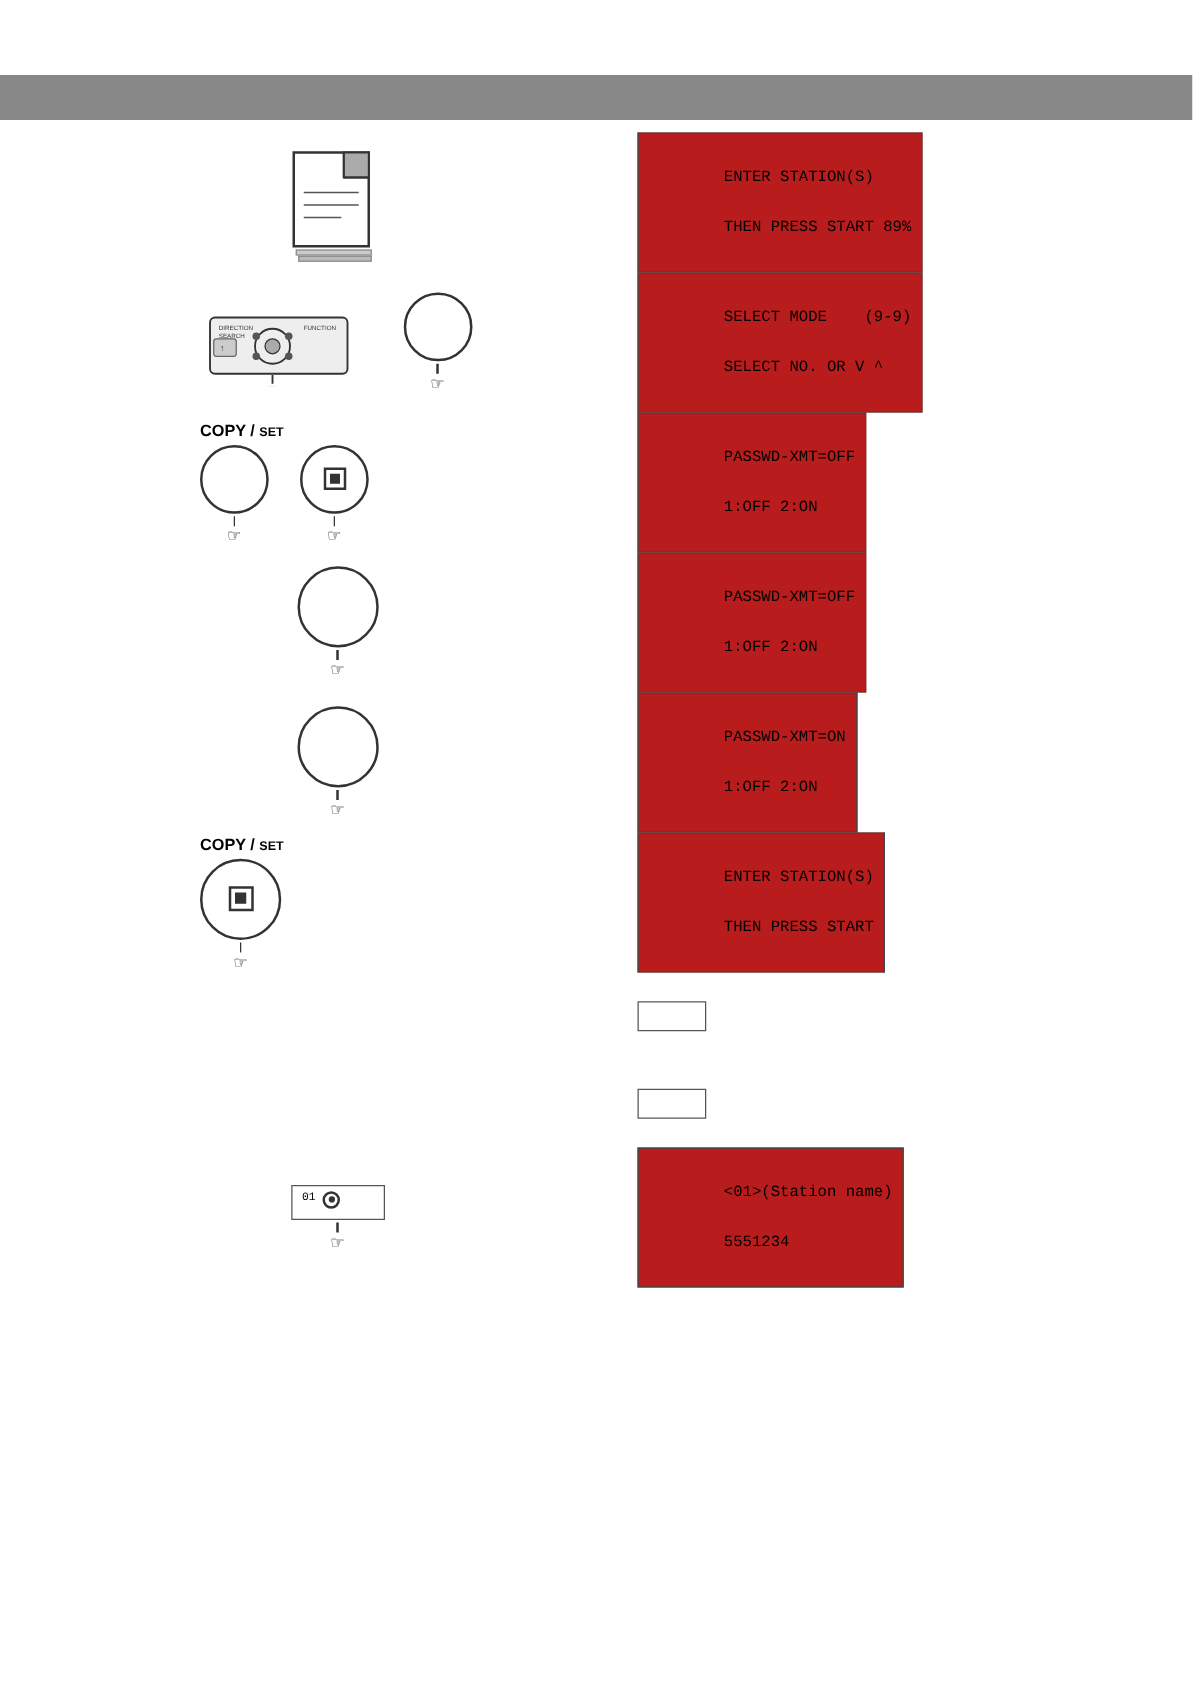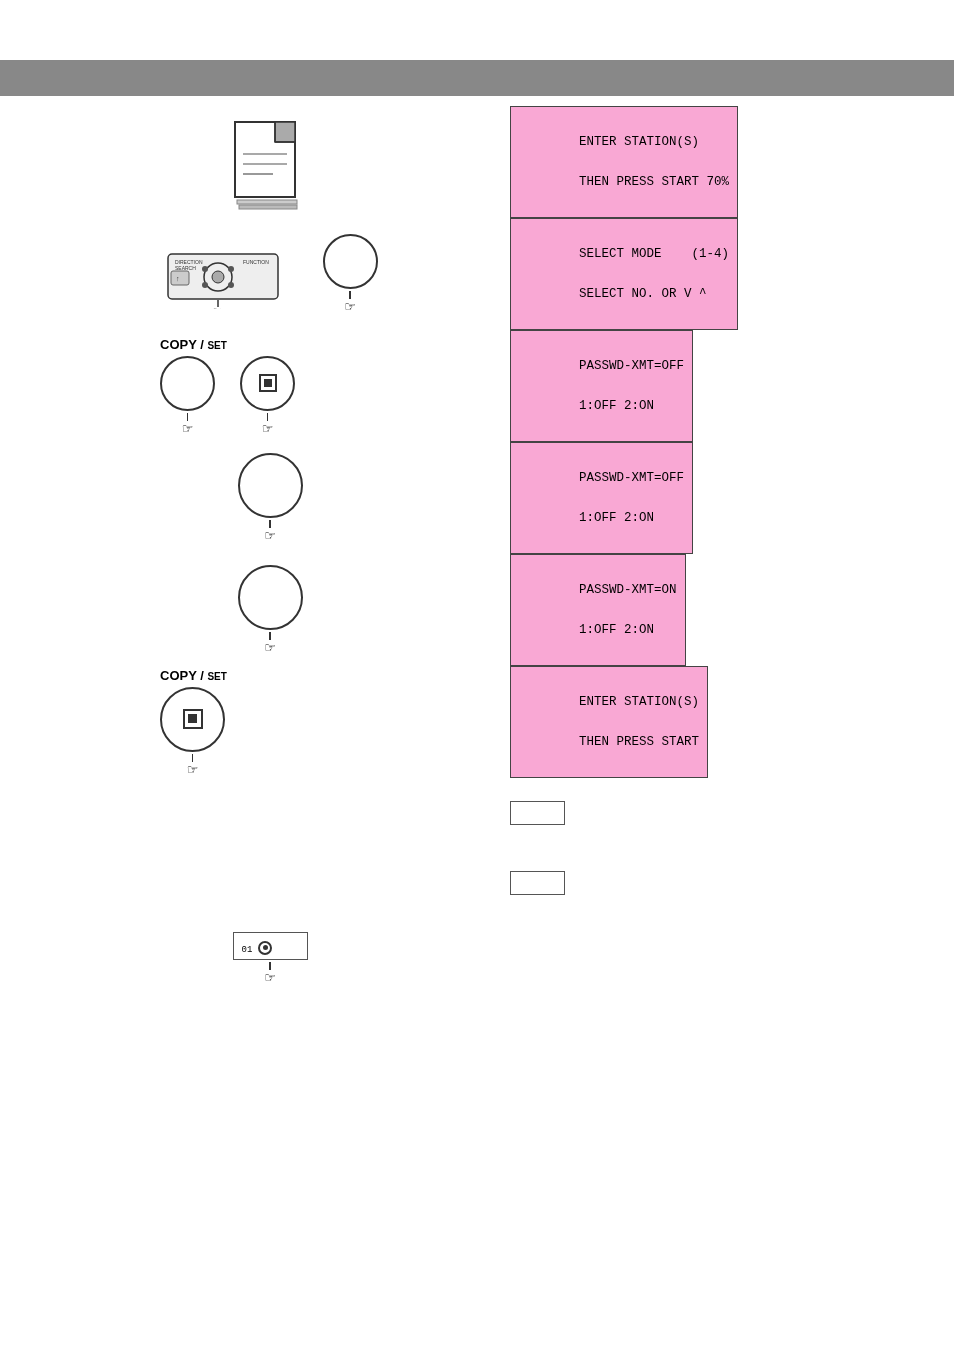--- a/index.html
+++ b/index.html
@@ -72,21 +72,21 @@
       justify-content: flex-start;
       padding-left: 30px;
     }
 
     .lcd {
       border: 1.5px solid #444;
       padding: 5px 8px;
       font-family: 'Courier New', monospace;
       font-size: 12.5px;
       line-height: 1.6;
-      background: #f9a8d4;
+      background: #b91c1c;
       white-space: pre;
       display: inline-block;
     }
 
     
     .row-h-100 { min-height: 100px; }
     .row-h-90  { min-height: 90px; }
     .row-h-80  { min-height: 80px; }
     .row-h-70  { min-height: 70px; }
 
@@ -147,21 +147,21 @@
         <line x1="18" y1="52" x2="62" y2="52" stroke="#555" stroke-width="1.2"></line>
         <line x1="18" y1="62" x2="48" y2="62" stroke="#555" stroke-width="1.2"></line>
 
         <rect x="12" y="88" width="60" height="4" fill="#ccc" stroke="#888" stroke-width="1"></rect>
         <rect x="14" y="93" width="58" height="4" fill="#bbb" stroke="#888" stroke-width="1"></rect>
       </svg>
     </div>
     <div class="row-right">
       <div class="lcd">
         <span>ENTER STATION(S)</span><br>
-        <span>THEN PRESS START 70%</span>
+        <span>THEN PRESS START 89%</span>
       </div>
     </div>
   </div>
 
   <div class="row-section row-h-90">
     <div class="row-left">
       <div style="display:flex;flex-direction:row;align-items:center;gap:20px;">
 
         <svg width="140" height="70" viewBox="0 0 140 70">
 
@@ -191,21 +191,21 @@
           <div class="circle-btn"></div>
           <div class="cursor-tail">
             <div class="tail-v"></div>
             <span class="tail-ptr">☞</span>
           </div>
         </div>
       </div>
     </div>
     <div class="row-right">
       <div class="lcd">
-        <span>SELECT MODE    (1-4)</span><br>
+        <span>SELECT MODE    (9-9)</span><br>
         <span>SELECT NO. OR V ^</span>
       </div>
     </div>
   </div>
 
   <div class="row-section row-h-90">
     <div class="row-left" style="flex-direction:column;align-items:flex-start;padding-left:100px;">
       <div class="label-copy-set">
         COPY / <span class="sub">SET</span>
       </div>
@@ -315,27 +315,33 @@
     </div>
     <div class="row-right" style="align-items:center;">
       <div style="width:55px;height:24px;border:1.5px solid #555;background:#fff;"></div>
     </div>
   </div>
 
   <div class="row-section row-h-80">
     <div class="row-left">
       <div class="btn-wrap">
 
-        <div style="display:flex;flex-direction:row;align-items:flex-end;border:1.5px solid #555;padding:4px 8px;gap:6px;min-width:75px;height:28px;">
+        <div style="display:flex;flex-direction:row;align-items:flex-start;border:1.5px solid #555;padding:4px 8px;gap:6px;min-width:75px;height:28px;">
           <span style="font-size:9px;font-family:'Courier New',monospace;">01</span>
           <div style="width:14px;height:14px;border-radius:50%;border:2px solid #333;background:#fff;display:flex;align-items:center;justify-content:center;">
             <div style="width:5px;height:5px;border-radius:50%;background:#333;"></div>
           </div>
         </div>
         <div class="cursor-tail">
           <div class="tail-v"></div>
           <span class="tail-ptr">☞</span>
         </div>
       </div>
     </div>
+    <div class="row-right">
+      <div class="lcd">
+        <span>&lt;01&gt;(Station name)</span><br>
+        <span>5551234</span>
+      </div>
+    </div>
   </div>
 
 </div>
 
 </body></html>

